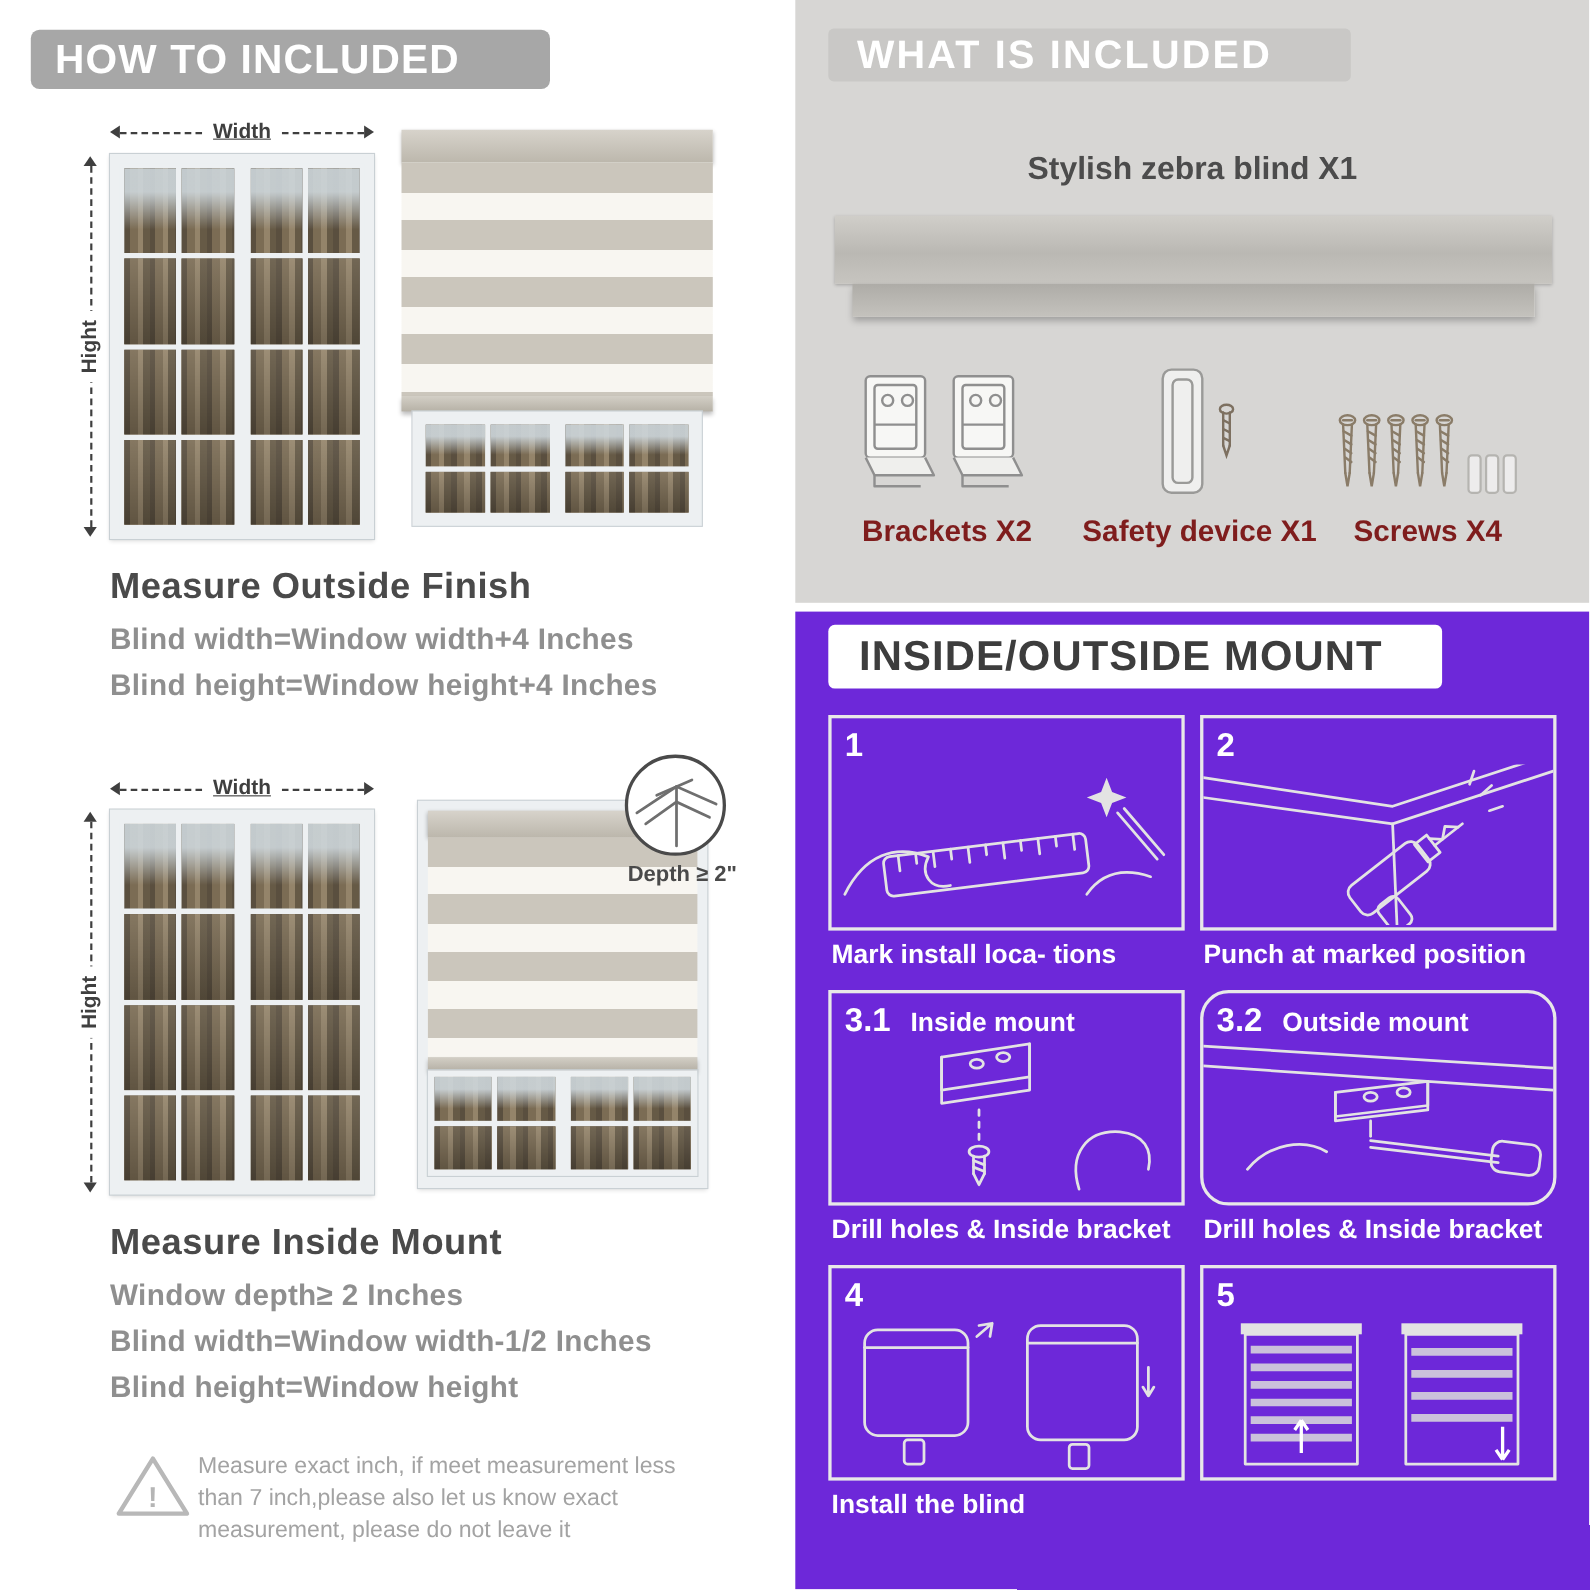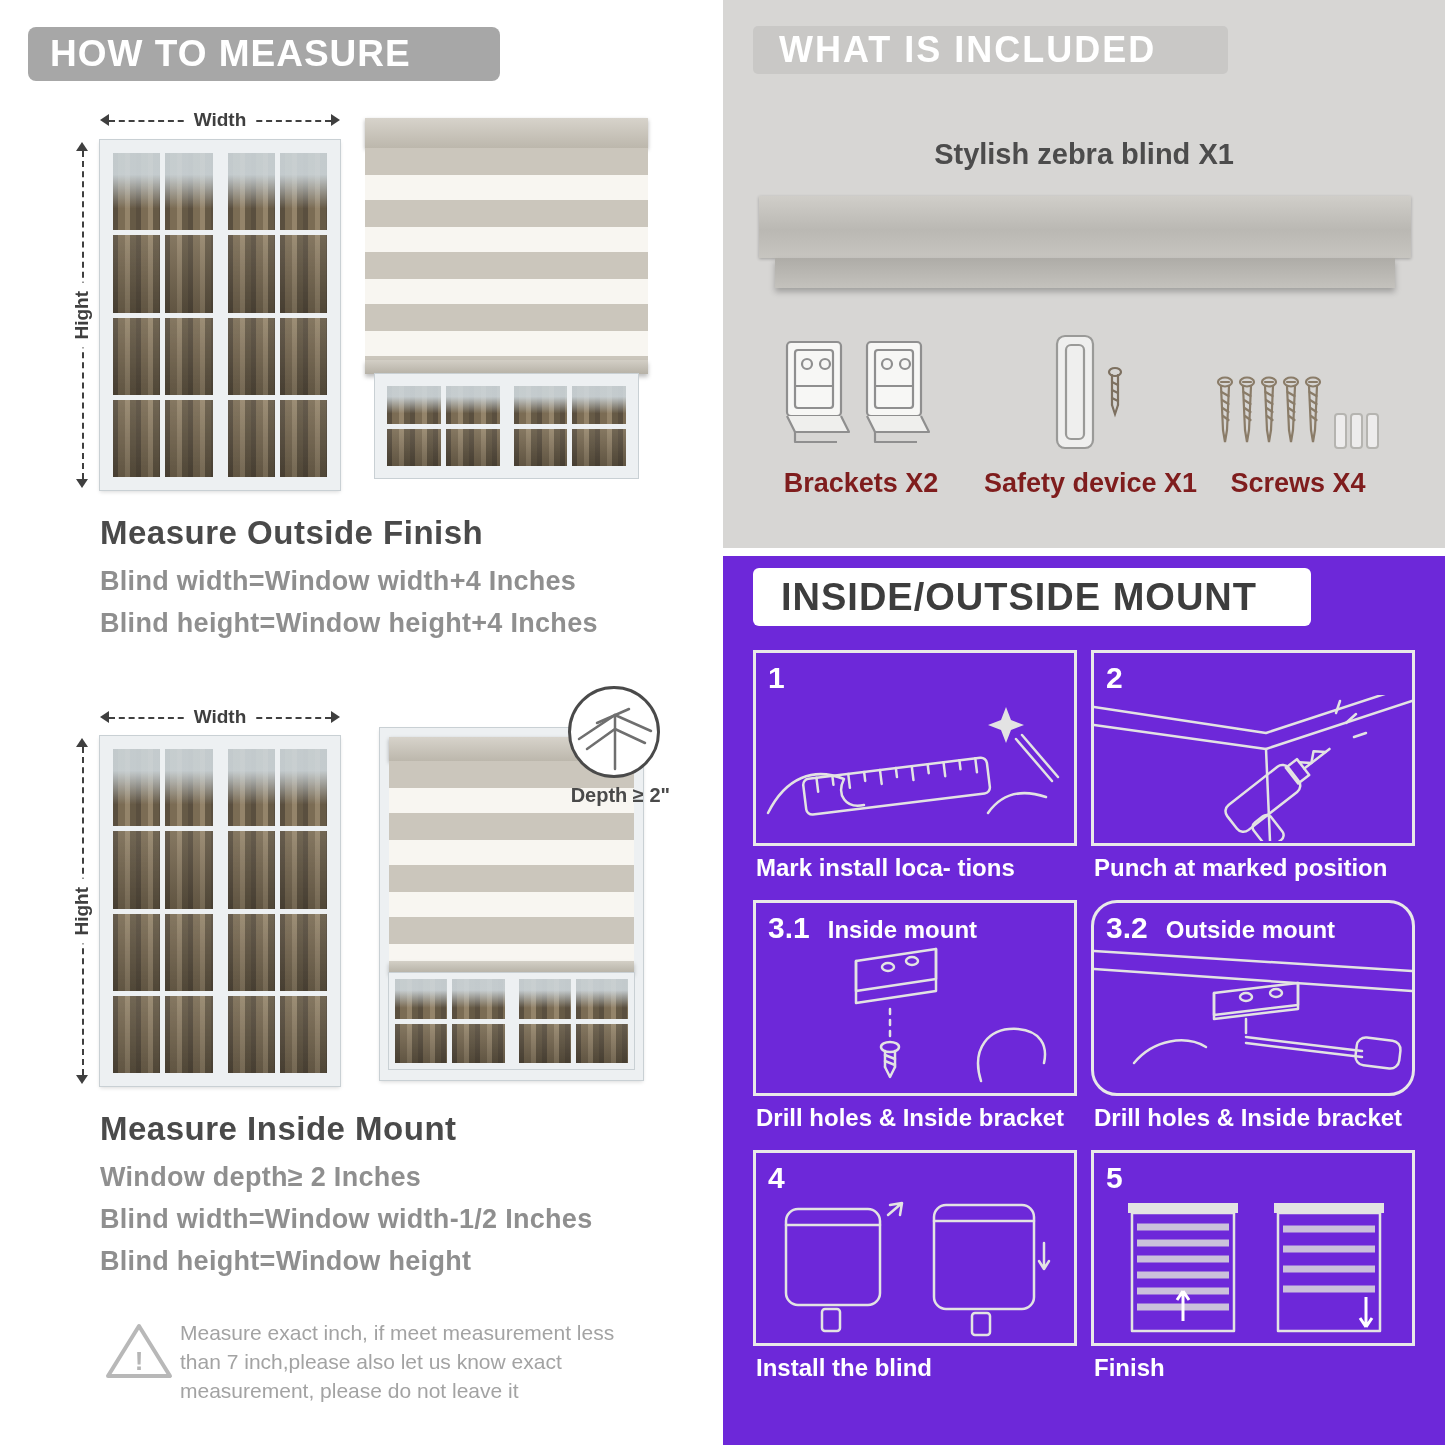--- a/index.html
+++ b/index.html
@@ -12,21 +12,21 @@
   .banner-left { left:28px; top:27px; width:472px; height:54px; background:#a7a7a7; border-radius:8px;
     color:#ffffff; font-size:37px; font-weight:bold; letter-spacing:1px; display:flex; align-items:center; padding-left:22px; }
 
   
   .harrow { height:24px; display:flex; align-items:center; justify-content:center; }
   .harrow .hline { position:absolute; left:9px; right:9px; top:50%; border-top:2px dashed #3f3f3f; }
   .harrow::before, .harrow::after { content:""; position:absolute; top:50%; transform:translateY(-50%);
     border-top:6px solid transparent; border-bottom:6px solid transparent; }
   .harrow::before { left:0; border-right:9px solid #3f3f3f; }
   .harrow::after { right:0; border-left:9px solid #3f3f3f; }
-  .harrow .lbl { position:relative; background:#ffffff; padding:0 10px; font-size:19px; font-weight:bold; color:#3f3f3f; }
+  .harrow .lbl { position:relative; background:#ffffff; padding:0 10px; font-size:19px; font-weight:bold; color:#3f3f3f;text-decoration:underline; }
 
   .varrow { width:24px; display:flex; align-items:center; justify-content:center; }
   .varrow .vline { position:absolute; top:9px; bottom:9px; left:50%; border-left:2px dashed #3f3f3f; }
   .varrow::before, .varrow::after { content:""; position:absolute; left:50%; transform:translateX(-50%);
     border-left:6px solid transparent; border-right:6px solid transparent; }
   .varrow::before { top:0; border-bottom:9px solid #3f3f3f; }
   .varrow::after { bottom:0; border-top:9px solid #3f3f3f; }
   .varrow .lbl { position:relative; background:#ffffff; padding:8px 0; font-size:19px; font-weight:bold; color:#3f3f3f;
     writing-mode:vertical-rl; transform:rotate(180deg); }
 
@@ -86,21 +86,21 @@
   svg .ln { stroke:#e3e3e3; stroke-width:2.5; fill:none; stroke-linecap:round; stroke-linejoin:round; }
   svg .fl { fill:#e3e3e3; stroke:none; }
 </style>
 </head>
 <body>
 
 <div id="canvas">
 
   <section class="abs" style="left:0;top:0;width:705px;height:1445px;">
 
-    <div class="abs banner-left">HOW TO MEASURE</div>
+    <div class="abs banner-left">HOW TO INCLUDED</div>
 
     <div class="abs harrow" style="left:100px;top:108px;width:240px;">
       <span class="hline"></span>
       <span class="lbl">Width</span>
     </div>
     <div class="abs varrow" style="left:70px;top:142px;height:346px;">
       <span class="vline"></span>
       <span class="lbl">Hight</span>
     </div>
     <div class="abs window" style="left:100px;top:140px;width:240px;height:350px;">
@@ -404,16 +404,15 @@
         <rect class="ln" x="184" y="18" width="102" height="118"></rect>
         <g stroke="#dcdcdc" stroke-width="7" opacity=".85">
           <line x1="189" y1="34" x2="281" y2="34"></line>
             <line x1="189" y1="54" x2="281" y2="54"></line>
           <line x1="189" y1="74" x2="281" y2="74"></line>
             <line x1="189" y1="94" x2="281" y2="94"></line>
         </g>
         <path d="M272 102 v30 M272 132 l-6 -9 M272 132 l6 -9" stroke="#ffffff" stroke-width="3" fill="none"></path>
       </svg>
     </div>
-    <div class="abs caption" style="left:371px;top:798px;">Finish</div>
   </section>
 
 </div>
 
 </body></html>

